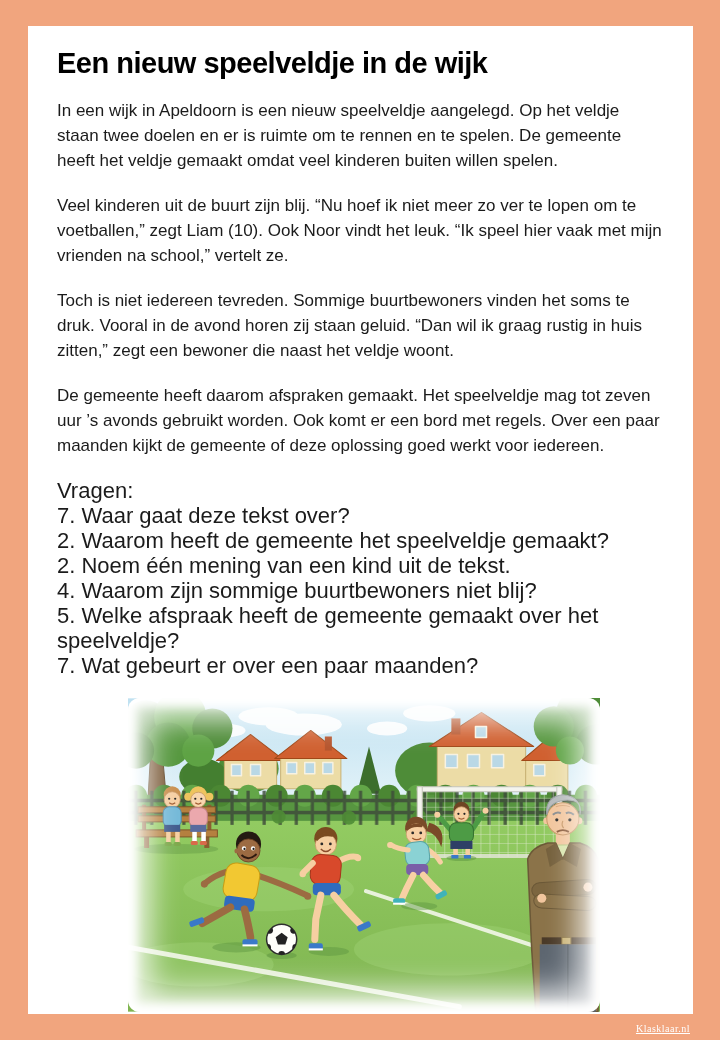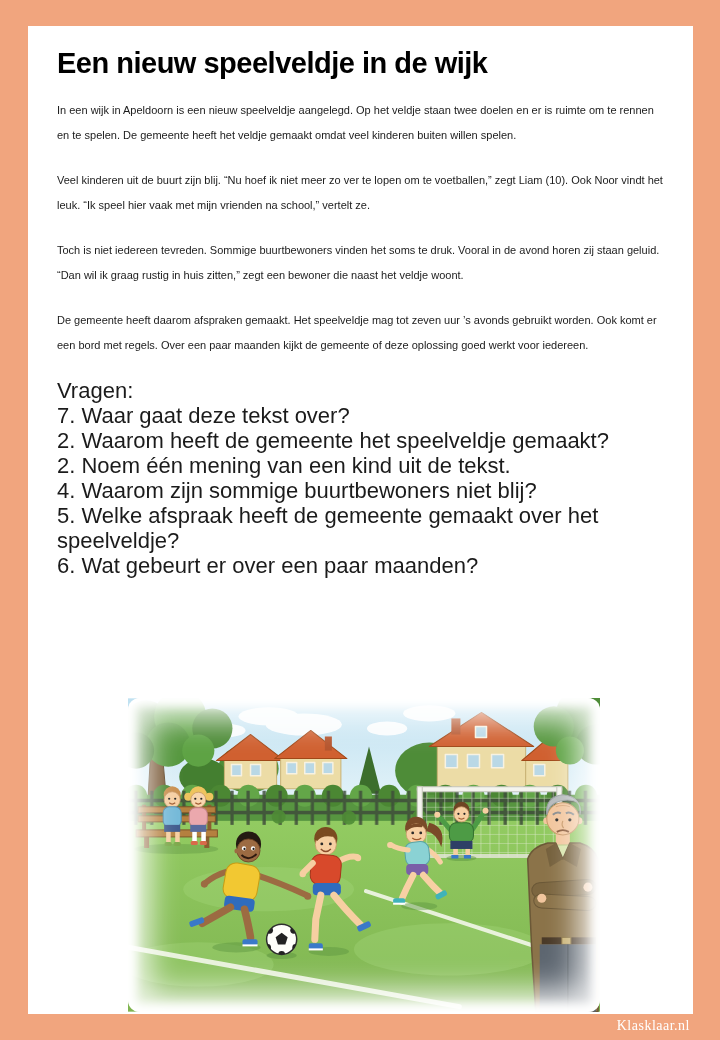--- a/index.html
+++ b/index.html
@@ -2,48 +2,48 @@
 <html><head>
 <meta charset="utf-8">
 <style>
   html,body{margin:0;padding:0;}
   body{width:720px;height:1040px;font-family:"Liberation Sans",sans-serif;}
   .frame{position:relative;width:720px;height:1040px;background:#f1a57e;overflow:hidden;}
   .page{position:absolute;left:28px;top:26px;width:665px;height:988px;background:#ffffff;}
   .content{padding:20px 30px 0 29px;color:#1b1b1b;}
   h1{margin:0 0 18px 0;font-size:29px;line-height:34px;font-weight:700;color:#000;
      letter-spacing:-0.5px;font-family:"Liberation Sans",sans-serif;}
-  .content p{margin:0 0 20px 0;font-size:11px;line-height:25px;}
+  .content p{margin:0 0 20px 0;font-size:17px;line-height:25px;}
   .questions{font-size:22px;line-height:25px;}
   .illustration{position:absolute;left:100px;top:672px;width:472px;height:314px;}
   .illustration svg{display:block;width:100%;height:100%;}
   .vignette{position:absolute;inset:0;pointer-events:none;border-radius:12px;
     box-shadow:inset 0 0 10px 8px #ffffff, inset 0 0 30px 22px rgba(255,255,255,0.85);}
-  .watermark{position:absolute;right:30px;bottom:6px;color:#ffffff;font-size:14px;
-    letter-spacing:.5px;font-family:"Liberation Serif",serif;}
+  .watermark{position:absolute;right:30px;bottom:6px;color:#ffffff;font-size:10px;
+    letter-spacing:.5px;font-family:"Liberation Serif",serif;text-decoration:underline;}
 </style>
 </head>
 <body>
 
 <div class="frame" style="background: rgb(241, 165, 126);">
   <div class="page">
     <div class="content">
       <h1>Een nieuw speelveldje in de wijk</h1>
       <p>In een wijk in Apeldoorn is een nieuw speelveldje aangelegd. Op het veldje staan twee doelen en er is ruimte om te rennen en te spelen. De gemeente heeft het veldje gemaakt omdat veel kinderen buiten willen spelen.</p>
       <p>Veel kinderen uit de buurt zijn blij. “Nu hoef ik niet meer zo ver te lopen om te voetballen,” zegt Liam (10). Ook Noor vindt het leuk. “Ik speel hier vaak met mijn vrienden na school,” vertelt ze.</p>
       <p>Toch is niet iedereen tevreden. Sommige buurtbewoners vinden het soms te druk. Vooral in de avond horen zij staan geluid. “Dan wil ik graag rustig in huis zitten,” zegt een bewoner die naast het veldje woont.</p>
       <p>De gemeente heeft daarom afspraken gemaakt. Het speelveldje mag tot zeven uur ’s avonds gebruikt worden. Ook komt er een bord met regels. Over een paar maanden kijkt de gemeente of deze oplossing goed werkt voor iedereen.</p>
       <div class="questions">
         <div>Vragen:</div>
         <div>7. Waar gaat deze tekst over?</div>
         <div>2. Waarom heeft de gemeente het speelveldje gemaakt?</div>
         <div>2. Noem één mening van een kind uit de tekst.</div>
         <div>4. Waarom zijn sommige buurtbewoners niet blij?</div>
         <div>5. Welke afspraak heeft de gemeente gemaakt over het speelveldje?</div>
-        <div>6. Wat gebeurt er over een paar maanden?</div>
+        <div>7. Wat gebeurt er over een paar maanden?</div>
       </div>
     </div>
 
     <div class="illustration">
       <svg viewBox="0 0 470 312" xmlns="http://www.w3.org/2000/svg">
         <defs>
           <linearGradient id="sky" x1="0" y1="0" x2="0" y2="1">
             <stop offset="0" stop-color="#bfe1f1"></stop>
               <stop offset="1" stop-color="#eef8fb"></stop>
           </linearGradient>

